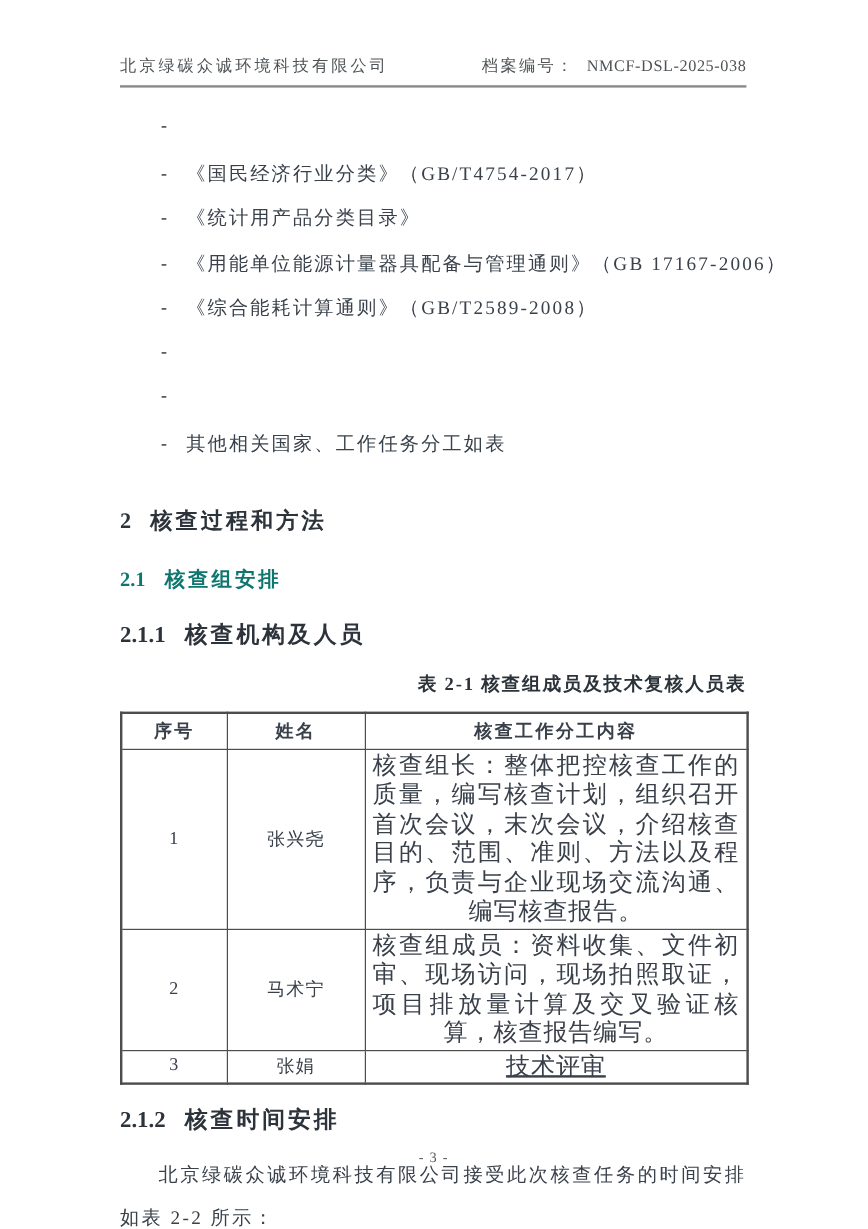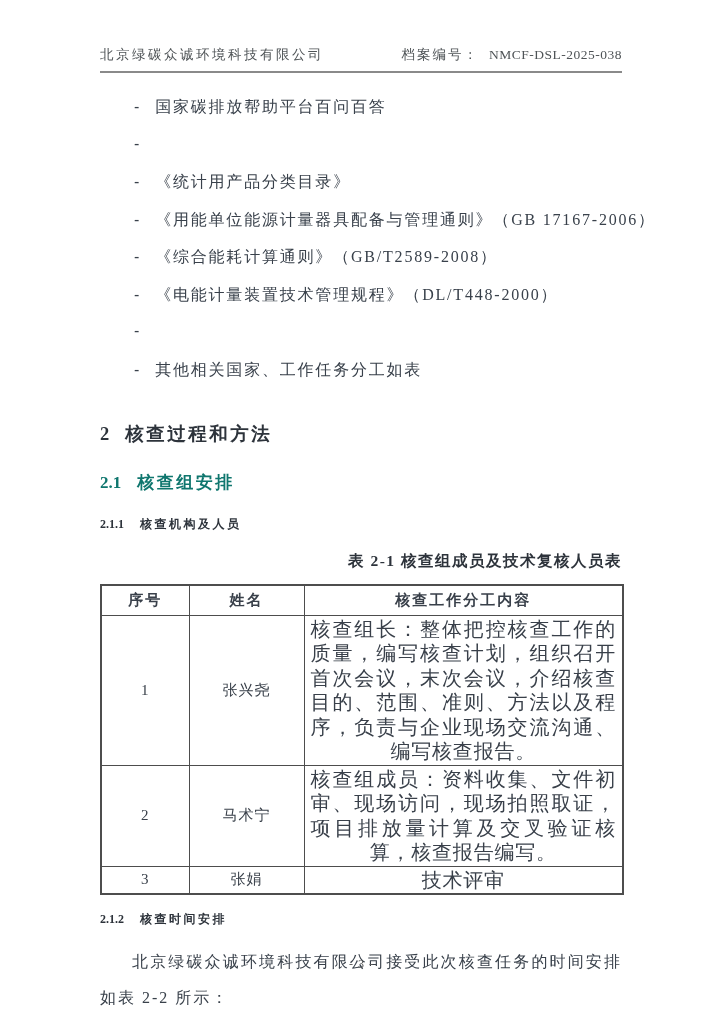--- a/index.html
+++ b/index.html
@@ -28,21 +28,21 @@
     display:flex;align-items:baseline;
     height:37.5px;
     padding-left:34px;
     font-size:16px;letter-spacing:1.8px;color:#39414b;
     white-space:nowrap;
   }
   .ref-item .dash{margin-right:14px;font-family:"Liberation Sans",sans-serif;}
   
   .h-lv1{margin-top:24px;font-size:18.5px;font-weight:bold;color:#2d333b;letter-spacing:2.5px;}
   .h-lv2{margin-top:25px;font-size:17px;font-weight:bold;color:#0f766e;letter-spacing:2.5px;}
-  .h-lv3{margin-top:22px;font-size:12px;font-weight:bold;color:#2d333b;letter-spacing:2.5px;}
+  .h-lv3{margin-top:22px;font-size:19px;font-weight:bold;color:#2d333b;letter-spacing:2.5px;}
   .h-num{margin-right:16px;letter-spacing:0;}
   
   .para{
     margin-top:16px;
     font-size:16px;line-height:36px;letter-spacing:2px;
     text-align:justify;text-justify:inter-character;
     text-indent:2em;color:#39414b;
   }
   
   .tbl-caption{
@@ -57,21 +57,21 @@
   table.doc-table td,table.doc-table th{
     border:1px solid #4d4d4d;padding:1px 6px;box-sizing:border-box;
   }
   th.c-head{font-size:15px;font-weight:bold;height:30px;letter-spacing:2px;}
   td.c-seq,td.c-name{text-align:center;letter-spacing:1px;}
   td.c-duty{
     font-size:20px;line-height:24.5px;letter-spacing:0.8px;
     text-align:justify;text-justify:inter-character;text-align-last:center;
     padding:4px 9px;
   }
-  td.c-duty.single{text-align:center;}
+  td.c-duty.single{text-align:center;text-decoration:underline;}
   tr.r1 td{height:97px;}
   tr.r2 td{height:74px;}
   tr.r3 td{height:26px;}
   
   .footer{
     position:absolute;left:0;bottom:52px;width:723px;
     text-align:center;font-size:12px;color:#5a5a5a;letter-spacing:1px;
   }
 </style>
 </head>
@@ -82,40 +82,39 @@
   <div class="doc-header">
     <span class="company">北京绿碳众诚环境科技有限公司</span>
     <span class="fileno">
       <span class="label">档案编号：</span><span>NMCF-DSL-2025-038</span>
     </span>
   </div>
 
   <div class="ref-list">
     <div class="ref-item">
         <span class="dash">-</span>
-        <span>国家碳排放帮助平台百问百答</span>
       </div>
     <div class="ref-item">
         <span class="dash">-</span>
+        <span>《国民经济行业分类》（GB/T4754-2017）</span>
       </div>
     <div class="ref-item">
         <span class="dash">-</span>
         <span>《统计用产品分类目录》</span>
       </div>
     <div class="ref-item">
         <span class="dash">-</span>
         <span>《用能单位能源计量器具配备与管理通则》（GB 17167-2006）</span>
       </div>
     <div class="ref-item">
         <span class="dash">-</span>
         <span>《综合能耗计算通则》（GB/T2589-2008）</span>
       </div>
     <div class="ref-item">
         <span class="dash">-</span>
-        <span>《电能计量装置技术管理规程》（DL/T448-2000）</span>
       </div>
     <div class="ref-item">
         <span class="dash">-</span>
       </div>
     <div class="ref-item">
         <span class="dash">-</span>
         <span>其他相关国家、工作任务分工如表</span>
       </div>
   </div>
 

